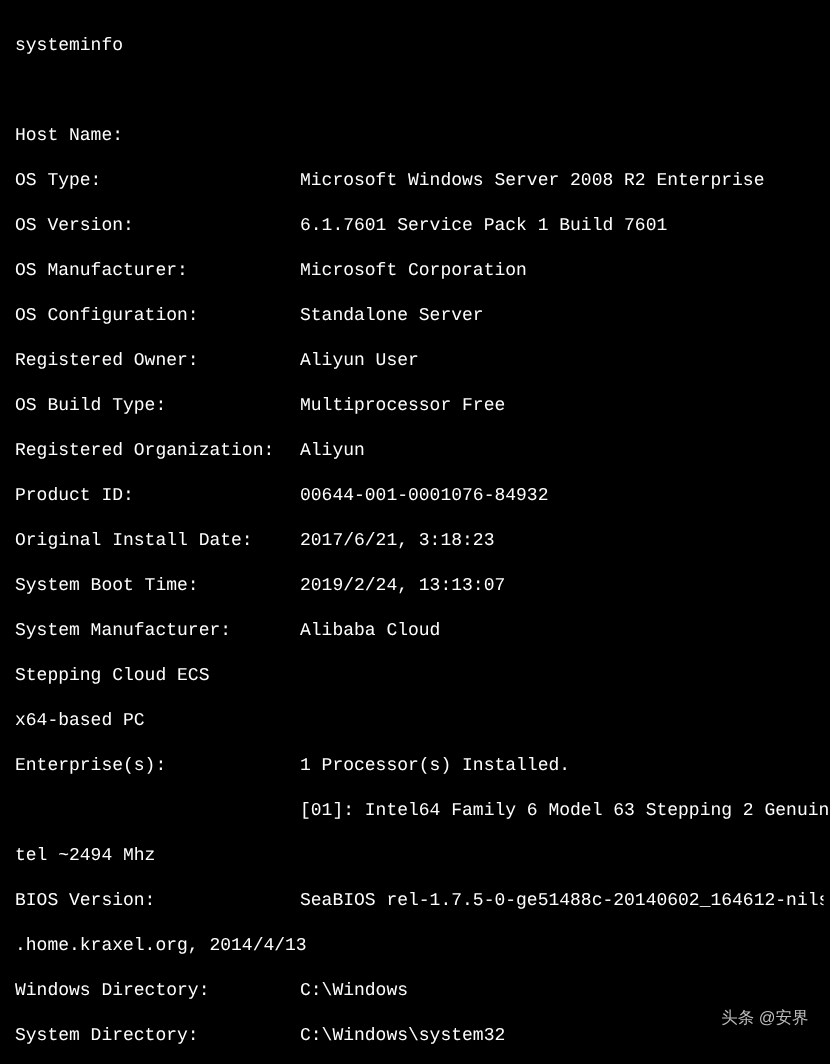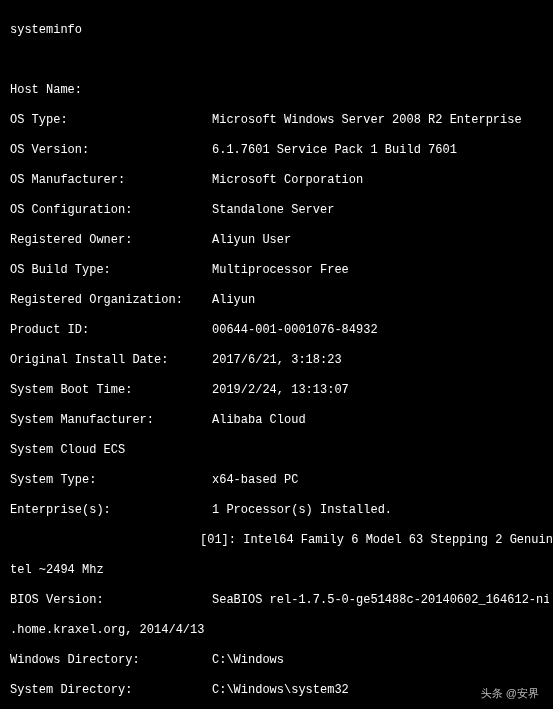--- a/index.html
+++ b/index.html
@@ -15,36 +15,35 @@
       overflow: hidden;
       position: relative;
     }
     .terminal {
       padding: 8px 4px 8px 10px;
       white-space: pre;
     }
     .row {
       display: flex;
       white-space: pre;
-      gap: 12px;
     }
     .label {
       width: 190px;
       flex-shrink: 0;
     }
     .value {
       flex: 1;
       overflow: hidden;
     }
     .indent {
       margin-left: 190px;
     }
     .watermark {
       position: absolute;
-      bottom: 6px;
+      bottom: 20px;
       right: 10px;
       font-size: 11px;
       color: #bbb;
       font-family: sans-serif;
       background: rgba(0,0,0,0.5);
       padding: 2px 4px;
     }
   </style>
 </head>
 <body>
@@ -57,22 +56,22 @@
 <div class="row"><span class="label">OS Version:</span><span class="value">6.1.7601 Service Pack 1 Build 7601</span></div>
 <div class="row"><span class="label">OS Manufacturer:</span><span class="value">Microsoft Corporation</span></div>
 <div class="row"><span class="label">OS Configuration:</span><span class="value">Standalone Server</span></div>
 <div class="row"><span class="label">Registered Owner:</span><span class="value">Aliyun User</span></div>
 <div class="row"><span class="label">OS Build Type:</span><span class="value">Multiprocessor Free</span></div>
 <div class="row"><span class="label">Registered Organization:</span><span class="value">Aliyun</span></div>
 <div class="row"><span class="label">Product ID:</span><span class="value">00644-001-0001076-84932</span></div>
 <div class="row"><span class="label">Original Install Date:</span><span class="value">2017/6/21, 3:18:23</span></div>
 <div class="row"><span class="label">System Boot Time:</span><span class="value">2019/2/24, 13:13:07</span></div>
 <div class="row"><span class="label">System Manufacturer:</span><span class="value">Alibaba Cloud</span></div>
-<div class="row"><span class="value">System Cloud ECS</span></div>
-<div class="row"><span class="label">System Type:</span><span class="value">x64-based PC</span></div>
+<div class="row"><span class="value">Stepping Cloud ECS</span></div>
+<div class="row"><span class="value">x64-based PC</span></div>
 <div class="row"><span class="label">Enterprise(s):</span><span class="value">1 Processor(s) Installed.</span></div>
 <div class="indent">[01]: Intel64 Family 6 Model 63 Stepping 2 GenuineIn</div>
 <div>tel ~2494 Mhz</div>
 <div class="row"><span class="label">BIOS Version:</span><span class="value">SeaBIOS rel-1.7.5-0-ge51488c-20140602_164612-nilsson</span></div>
 <div>.home.kraxel.org, 2014/4/13</div>
 <div class="row"><span class="label">Windows Directory:</span><span class="value">C:\Windows</span></div>
 <div class="row"><span class="label">System Directory:</span><span class="value">C:\Windows\system32</span></div>
 
 
 

